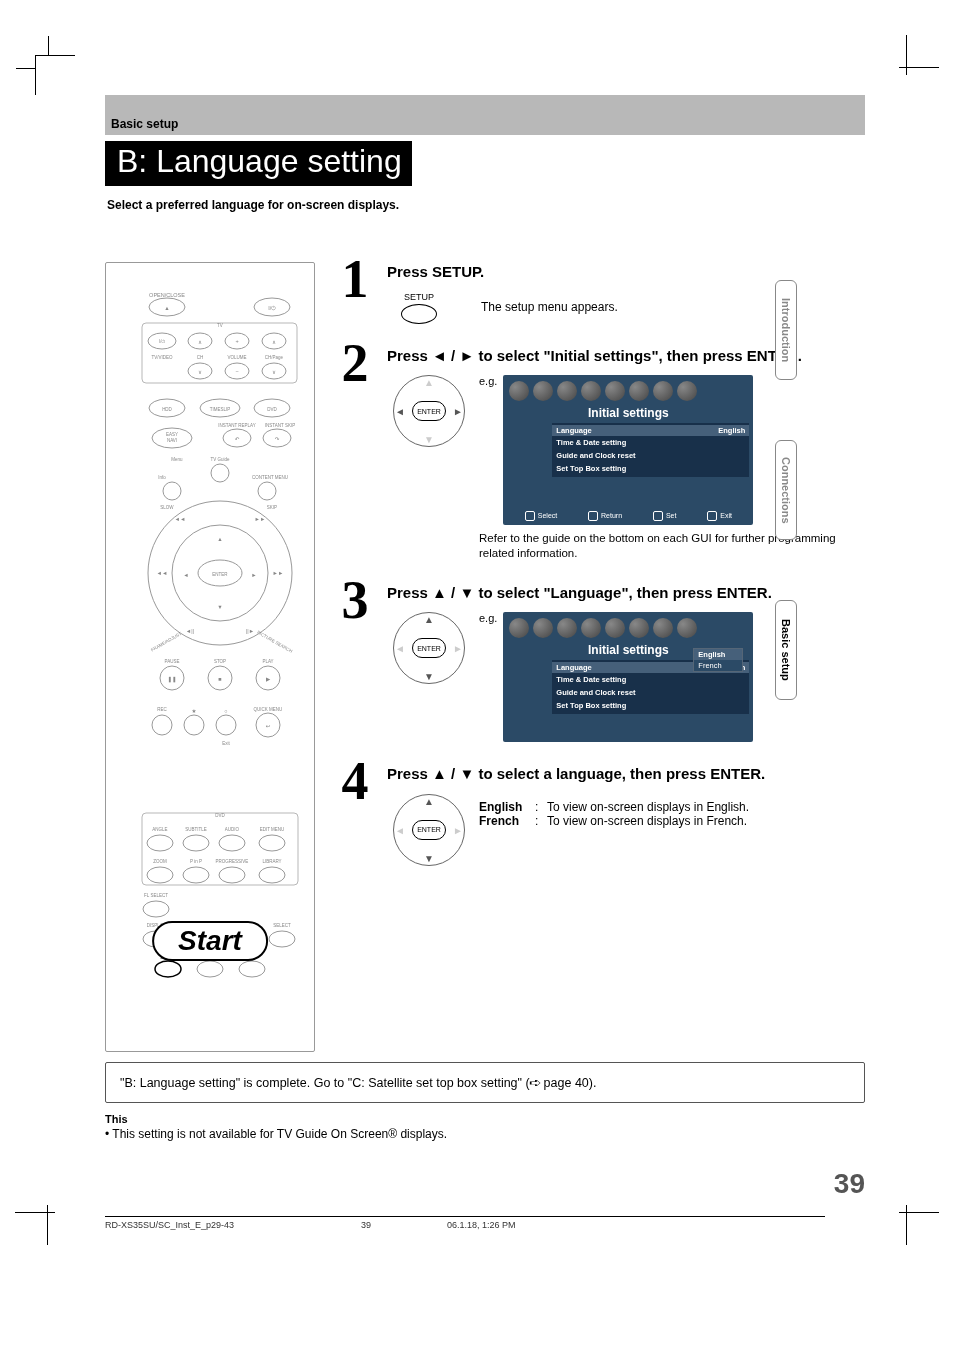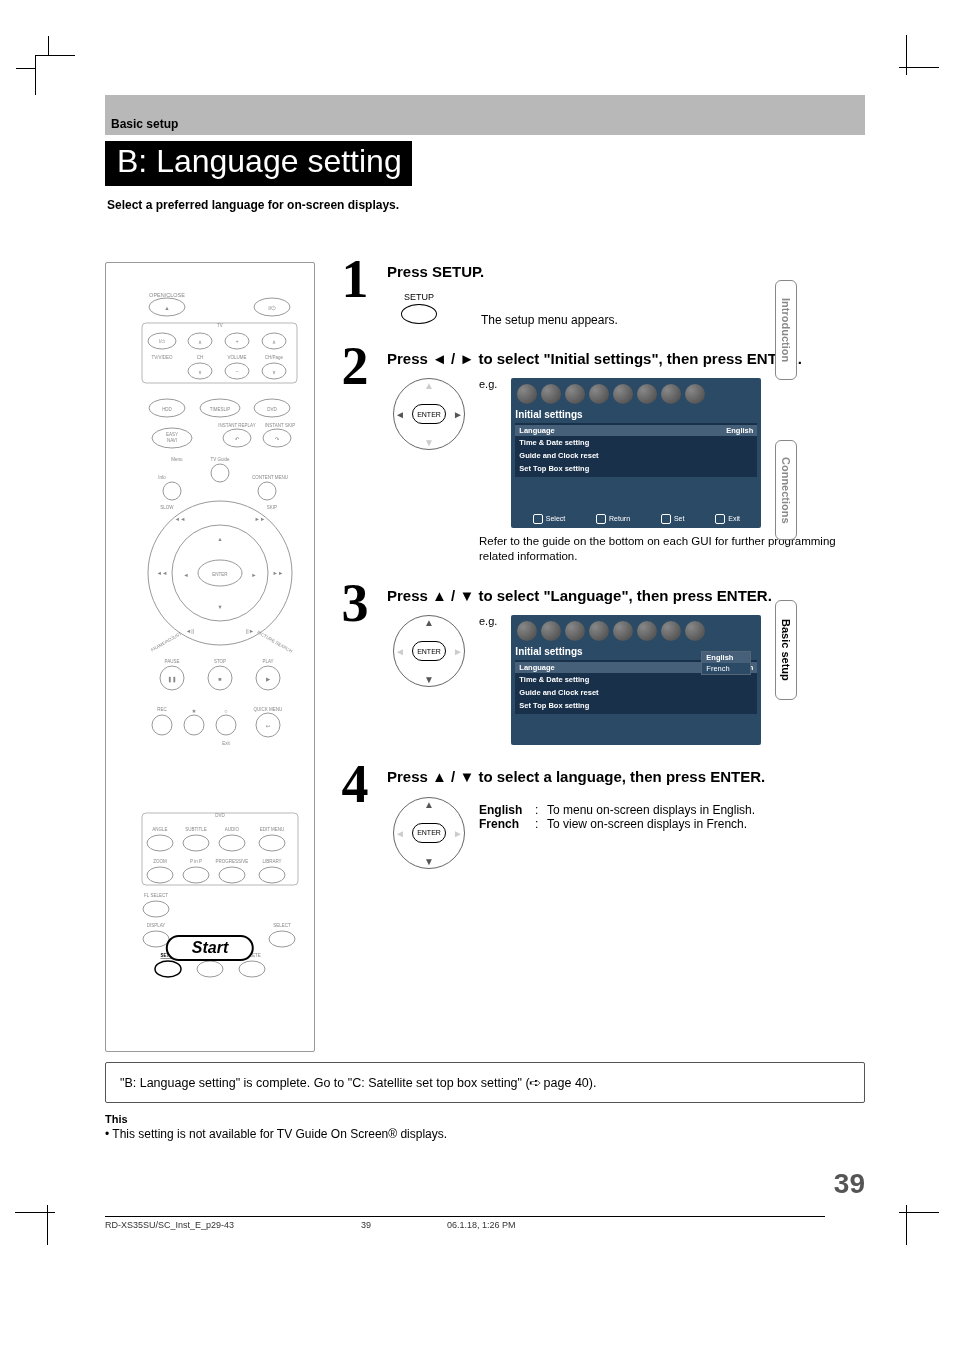--- a/index.html
+++ b/index.html
@@ -155,21 +155,21 @@
   }
   .dpad-arrow { position:absolute; font-size:10px; color:#555;}
   .dpad-up    { top:2px;  left:50%; transform:translateX(-50%);}
   .dpad-down  { bottom:2px;left:50%; transform:translateX(-50%);}
   .dpad-left  { left:2px;  top:50%;  transform:translateY(-50%);}
   .dpad-right { right:2px; top:50%;  transform:translateY(-50%);}
   .dpad.lr .dpad-up, .dpad.lr .dpad-down { color:#ccc; }
   .dpad.ud .dpad-left, .dpad.ud .dpad-right { color:#ccc; }
 
   
-  .gui-wrap { display:flex; align-items:flex-start; gap:14px;}
+  .gui-wrap { display:flex; align-items:flex-start; gap:6px;}
   .eg { font-size:11px; }
   .gui {
     width: 250px;
     background: #2b4a66;
     border-radius: 2px;
     color: #fff;
     font-size: 8px;
     padding: 4px;
     position: relative;
     height: 150px;
@@ -179,26 +179,27 @@
     gap: 4px;
     justify-content: flex-start;
     padding: 2px 2px 3px;
   }
   .gui-icon {
     width: 20px; height: 20px; border-radius: 50%;
     background: radial-gradient(circle at 30% 30%, #888, #444);
     flex-shrink:0;
   }
   .gui-title {
-    text-align:left; font-weight:bold; font-size:10px; margin: 2px 0 3px;
+    text-align:center; font-weight:bold; font-size:12px; margin: 2px 0 3px;
   }
   .gui-list {
     background: #18304a;
     padding: 2px 4px;
     font-size:7.5px;
+    margin-left:45px;
   }
   .gui-row { display:flex; justify-content:space-between; padding:2px 0;}
   .gui-row .label { font-weight:bold; }
   .gui-row.sel { background:#46607a; margin:0 -4px; padding:1px 4px;}
   .gui-row .value { font-weight:bold;}
   .gui-popup {
     position:absolute; top:36px; right:10px;
     background:#2b4a66; border:1px solid #567;
     font-size:7.5px; min-width:50px;
   }
@@ -215,21 +216,21 @@
     vertical-align:middle;
   }
   .hint { font-size:11.5px; margin-top:6px; margin-left:2px; line-height:1.3;}
   .lang-table { font-size:12px; margin-top:6px;}
   .lang-table .r { display:flex; }
   .lang-table .k { width:56px; font-weight:bold;}
   .lang-table .c { width:12px;}
   .start-callout {
     position:absolute; bottom:90px; left:50%; transform:translateX(-50%);
     background:#fff; border:2px solid #000; border-radius:50px;
-    padding:2px 24px; font-size:16px; font-weight:bold; font-style:italic;
+    padding:2px 24px; font-size:28px; font-weight:bold; font-style:italic;
   }
   .completion {
     border:1px solid #555; border-radius:2px; padding:12px 14px;
     margin-top: 10px; font-size:12.5px;
   }
   .completion .arrow { display:inline-block; transform:scaleX(1.2);}
   .note-title { font-weight:bold; font-size:11px; margin-top:10px;}
   .note-body { font-size:12px; margin-top:2px;}
   .page-num {
     position:absolute; right:0; bottom:80px;
@@ -411,21 +412,21 @@
 
       <div class="step">
         <div class="step-num">1</div>
         <div class="step-body">
           <div class="step-title">Press SETUP.</div>
           <div class="step-row">
             <div class="setup-btn-graphic">
               <div>SETUP</div>
               <div class="setup-oval"></div>
             </div>
-            <div class="step-desc" style="margin-left:16px;margin-top:21px;">The setup menu appears.</div>
+            <div class="step-desc" style="margin-left:16px;margin-top:8px;">The setup menu appears.</div>
           </div>
         </div>
       </div>
 
       <div class="step">
         <div class="step-num">2</div>
         <div class="step-body">
           <div class="step-title">Press ◄ / ► to select "Initial settings", then press ENTER.</div>
           <div class="step-row">
             <div class="dpad lr">
@@ -540,21 +541,21 @@
               <div class="dpad-arrow dpad-up">▲</div>
               <div class="dpad-arrow dpad-down">▼</div>
               <div class="dpad-arrow dpad-left">◄</div>
               <div class="dpad-arrow dpad-right">►</div>
               <div class="dpad-center">ENTER</div>
             </div>
             <div class="lang-table">
               <div class="r">
                   <span class="k">English</span>
                   <span class="c">:</span>
-                  <span>To menu on-screen displays in English.</span>
+                  <span>To view on-screen displays in English.</span>
                 </div>
               <div class="r">
                   <span class="k">French</span>
                   <span class="c">:</span>
                   <span>To view on-screen displays in French.</span>
                 </div>
             </div>
           </div>
         </div>
       </div>

